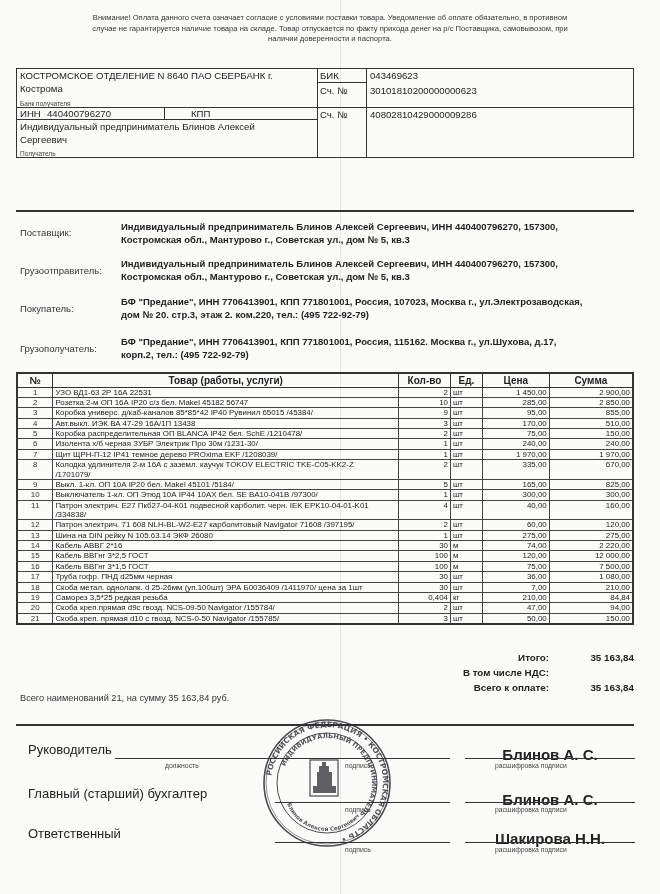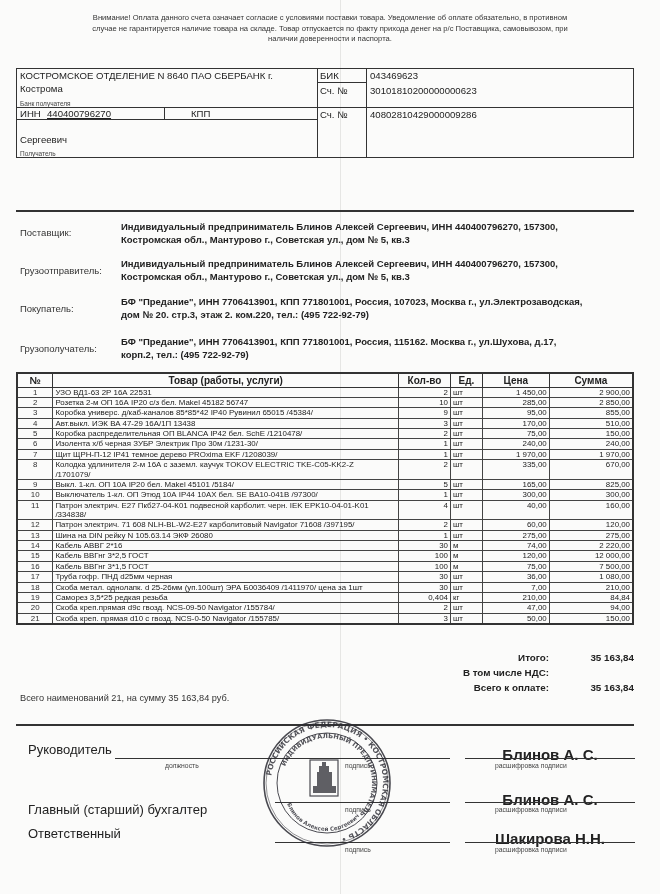--- a/index.html
+++ b/index.html
@@ -73,27 +73,28 @@
     <div class="c" style="left:3px;top:1px;">КОСТРОМСКОЕ ОТДЕЛЕНИЕ N 8640 ПАО СБЕРБАНК г.</div>
     <div class="c" style="left:3px;top:14px;">Кострома</div>
     <div class="c small" style="left:3px;top:29px;">Банк получателя</div>
 
     <div class="c" style="left:303px;top:1px;">БИК</div>
     <div class="c" style="left:353px;top:1px;">043469623</div>
     <div class="c" style="left:303px;top:16px;">Сч. №</div>
     <div class="c" style="left:353px;top:16px;">30101810200000000623</div>
 
     <div class="c" style="left:3px;top:39px;">ИНН</div>
-    <div class="c" style="left:30px;top:39px;text-decoration:underline;">440400796270</div>
+    <div class="c" style="left:30px;top:39px;">440400796270</div>
     <div class="c" style="left:150px;top:39px;padding-left:24px;">КПП</div>
     <div class="c" style="left:175px;top:39px;"></div>
 
     <div class="c" style="left:303px;top:40px;">Сч. №</div>
     <div class="c" style="left:353px;top:40px;">40802810429000009286</div>
 
+    <div class="c" style="left:3px;top:52px;">Индивидуальный предприниматель Блинов Алексей</div>
     <div class="c" style="left:3px;top:65px;">Сергеевич</div>
     <div class="c small" style="left:3px;top:79px;">Получатель</div>
   </div>
 
   <div class="title-rule"></div>
 
   <div class="party" style="top:220px;">
     <div class="lbl" style="top:7px;">Поставщик:</div>
     <div class="val" style="top:0;">
       <div>Индивидуальный предприниматель Блинов Алексей Сергеевич, ИНН 440400796270, 157300,</div>
@@ -379,21 +380,21 @@
     <div class="role" style="top:0;">Руководитель</div>
     <div class="line" style="left:115px;top:16px;width:335px;"></div>
     <div class="cap" style="left:165px;top:20px;">должность</div>
     <div class="cap" style="left:345px;top:20px;">подпись</div>
     <div class="name" style="top:4px;">Блинов А. С.</div>
     <div class="line" style="left:465px;top:16px;width:170px;"></div>
     <div class="cap" style="left:495px;top:20px;">расшифровка подписи</div>
   </div>
 
   <div class="sign" style="top:786px;">
-    <div class="role" style="top:0;margin-top:16px;">Главный (старший) бухгалтер</div>
+    <div class="role" style="top:0;">Главный (старший) бухгалтер</div>
     <div class="line" style="left:275px;top:16px;width:175px;"></div>
     <div class="cap" style="left:345px;top:20px;">подпись</div>
     <div class="name" style="top:5px;">Блинов А. С.</div>
     <div class="line" style="left:465px;top:16px;width:170px;"></div>
     <div class="cap" style="left:495px;top:20px;">расшифровка подписи</div>
   </div>
 
   <div class="sign" style="top:826px;">
     <div class="role" style="top:0;">Ответственный</div>
     <div class="line" style="left:275px;top:16px;width:175px;"></div>

